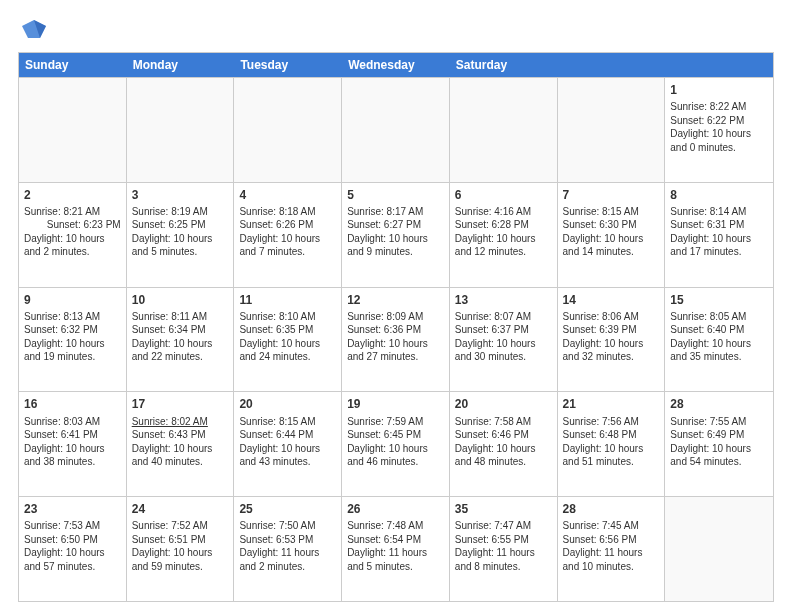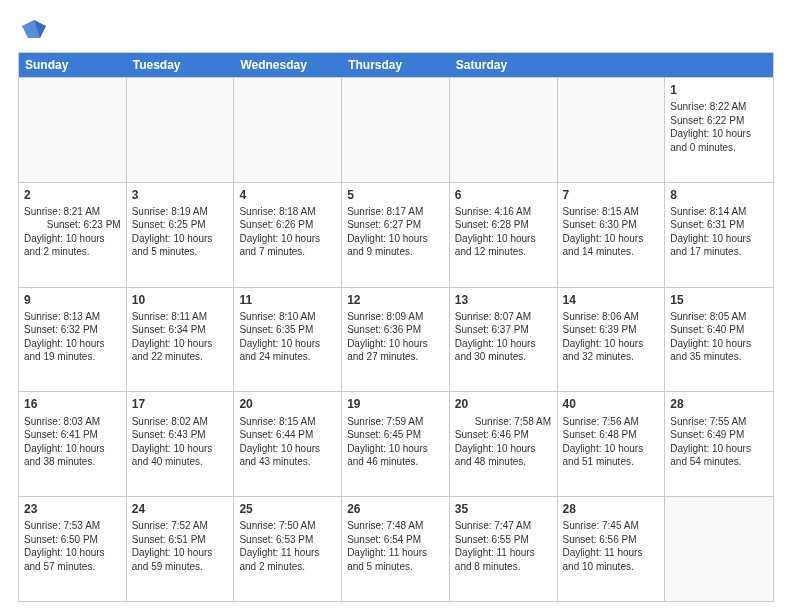--- a/index.html
+++ b/index.html
@@ -118,23 +118,23 @@
     </div>
     <div class="title-block">
       <div class="month-title"></div>
       <div class="location"></div>
     </div>
   </div>
 
   <div class="calendar">
     <div class="cal-header" id="cal-header-row">
         <div class="cal-header-cell">Sunday</div>
+        <div class="cal-header-cell">Monday</div>
         <div class="cal-header-cell">Tuesday</div>
         <div class="cal-header-cell">Wednesday</div>
-        <div class="cal-header-cell">Thursday</div>
         <div class="cal-header-cell">Saturday</div>
       </div>
     <div class="cal-body" id="cal-body">
         <div class="cal-row">
           <div class="cal-cell empty"></div>
           <div class="cal-cell empty"></div>
           <div class="cal-cell empty"></div>
           <div class="cal-cell empty"></div>
           <div class="cal-cell empty"></div>
           <div class="cal-cell empty"></div>
@@ -251,48 +251,48 @@
         <div class="cal-row">
           <div class="cal-cell">
             <span class="day-num">16</span>
             <span style="display: block;">Sunrise: 8:03 AM</span>
             <span style="display: block;">Sunset: 6:41 PM</span>
             <span style="display: block;">Daylight: 10 hours</span>
             <span style="display: block;">and 38 minutes.</span>
           </div>
           <div class="cal-cell">
             <span class="day-num">17</span>
-            <span style="display: block;">Sunrise: 8:02 AM</span>
+            <span style="display: block; text-decoration: underline;">Sunrise: 8:02 AM</span>
             <span style="display: block;">Sunset: 6:43 PM</span>
             <span style="display: block;">Daylight: 10 hours</span>
             <span style="display: block;">and 40 minutes.</span>
           </div>
           <div class="cal-cell">
             <span class="day-num">20</span>
             <span style="display: block;">Sunrise: 8:15 AM</span>
             <span style="display: block;">Sunset: 6:44 PM</span>
             <span style="display: block;">Daylight: 10 hours</span>
             <span style="display: block;">and 43 minutes.</span>
           </div>
           <div class="cal-cell">
             <span class="day-num">19</span>
             <span style="display: block;">Sunrise: 7:59 AM</span>
             <span style="display: block;">Sunset: 6:45 PM</span>
             <span style="display: block;">Daylight: 10 hours</span>
             <span style="display: block;">and 46 minutes.</span>
           </div>
           <div class="cal-cell">
             <span class="day-num">20</span>
-            <span style="display: block; margin-left: 20px;">Sunrise: 7:58 AM</span>
+            <span style="display: block;">Sunrise: 7:58 AM</span>
             <span style="display: block;">Sunset: 6:46 PM</span>
             <span style="display: block;">Daylight: 10 hours</span>
             <span style="display: block;">and 48 minutes.</span>
           </div>
           <div class="cal-cell">
-            <span class="day-num">40</span>
+            <span class="day-num">21</span>
             <span style="display: block;">Sunrise: 7:56 AM</span>
             <span style="display: block;">Sunset: 6:48 PM</span>
             <span style="display: block;">Daylight: 10 hours</span>
             <span style="display: block;">and 51 minutes.</span>
           </div>
           <div class="cal-cell">
             <span class="day-num">28</span>
             <span style="display: block;">Sunrise: 7:55 AM</span>
             <span style="display: block;">Sunset: 6:49 PM</span>
             <span style="display: block;">Daylight: 10 hours</span>

